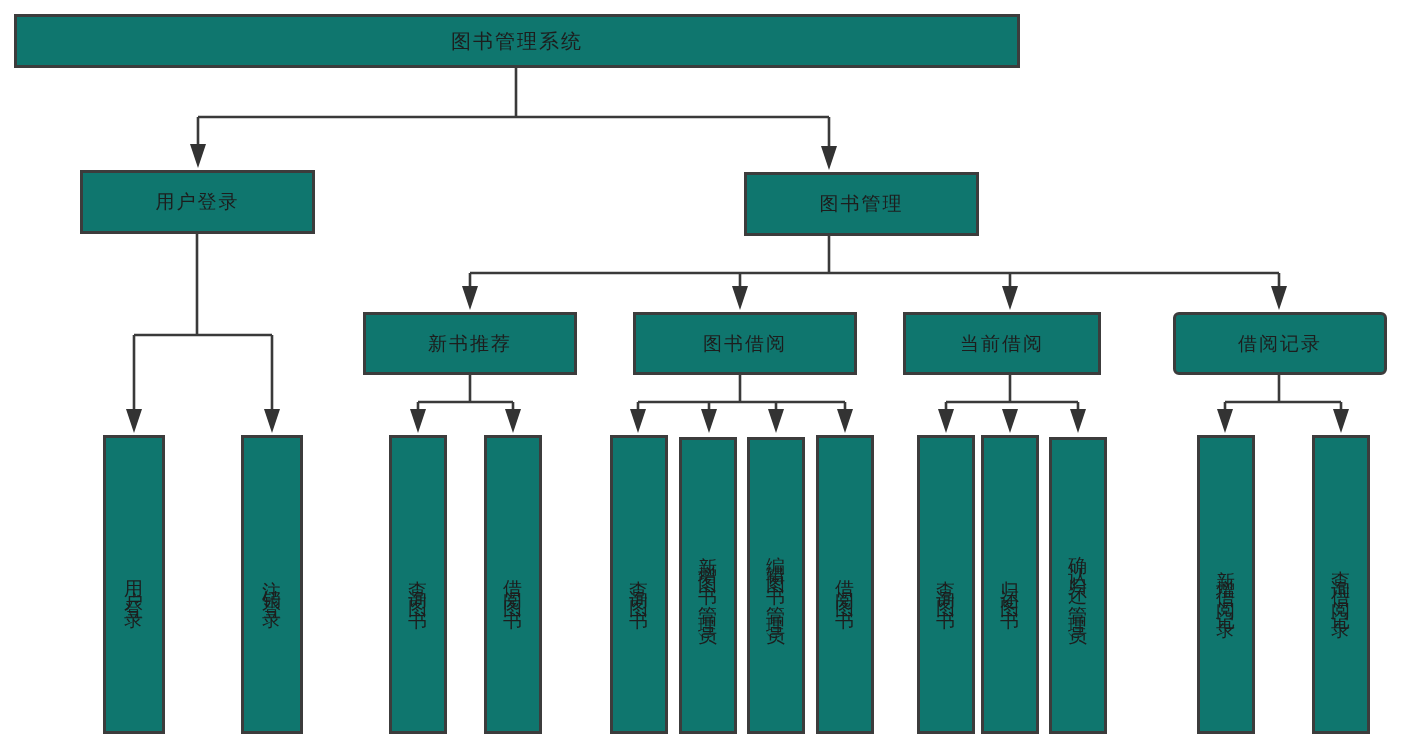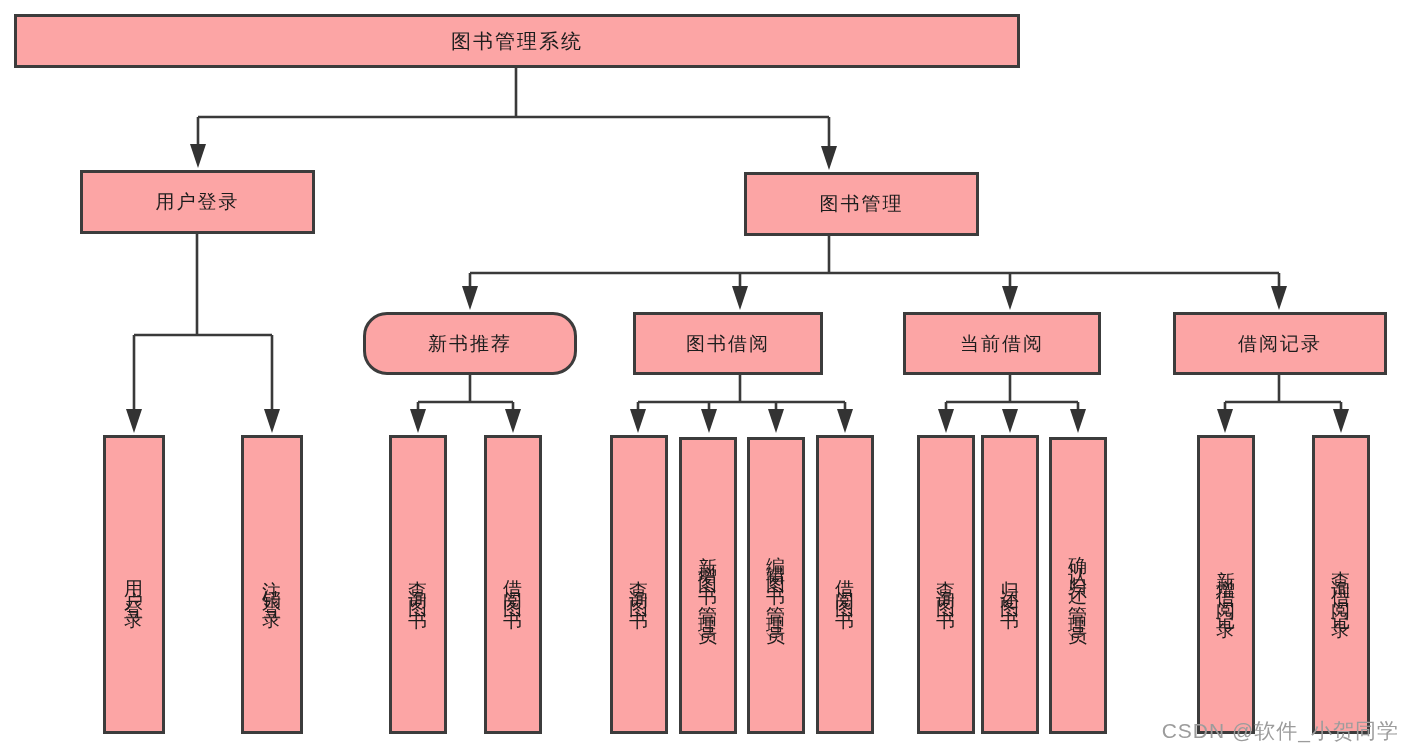--- a/index.html
+++ b/index.html
@@ -20,21 +20,21 @@
     position: absolute;
     left: 0;
     top: 0;
     width: 1405px;
     height: 747px;
     pointer-events: none;
   }
   .box {
     position: absolute;
     box-sizing: border-box;
-    background: #fca5a5;
+    background: #0f766e;
     border: 3px solid #3c3c3c;
     display: flex;
     align-items: center;
     justify-content: center;
     color: #1d1d1d;
     text-align: right;
   }
   .hbox {
     font-size: 19px;
     letter-spacing: 2px;
@@ -127,30 +127,30 @@
     <span>图书管理系统</span>
   </div>
 
   <div class="box hbox" style="left:80px; top:170px; width:235px; height:64px;">
     <span>用户登录</span>
   </div>
   <div class="box hbox" style="left:744px; top:172px; width:235px; height:64px;">
     <span>图书管理</span>
   </div>
 
-  <div class="box hbox" style="left:363px; top:312px; width:214px; height:63px;border-radius:24px;">
+  <div class="box hbox" style="left:363px; top:312px; width:214px; height:63px;">
     <span>新书推荐</span>
   </div>
-  <div class="box hbox" style="left:633px; top:312px; width:190px; height:63px;">
+  <div class="box hbox" style="left:633px; top:312px; width:224px; height:63px;">
     <span>图书借阅</span>
   </div>
   <div class="box hbox" style="left:903px; top:312px; width:198px; height:63px;">
     <span>当前借阅</span>
   </div>
-  <div class="box hbox" style="left:1173px; top:312px; width:214px; height:63px;">
+  <div class="box hbox" style="left:1173px; top:312px; width:214px; height:63px;border-radius:6px;">
     <span>借阅记录</span>
   </div>
 
   <div class="box vbox" style="left:103px; top:435px; width:62px; height:299px;">
     <span class="vtext">用户登录</span>
   </div>
   <div class="box vbox" style="left:241px; top:435px; width:62px; height:299px;">
     <span class="vtext">注销登录</span>
   </div>
 
@@ -184,15 +184,14 @@
     <span class="vtext">确认归还（管理员）</span>
   </div>
 
   <div class="box vbox" style="left:1197px; top:435px; width:58px; height:299px;">
     <span class="vtext">新增借阅记录</span>
   </div>
   <div class="box vbox" style="left:1312px; top:435px; width:58px; height:299px;">
     <span class="vtext">查询借阅记录</span>
   </div>
 
-  <div class="watermark">CSDN @软件_小贺同学</div>
 
 </div>
 
 </body></html>

